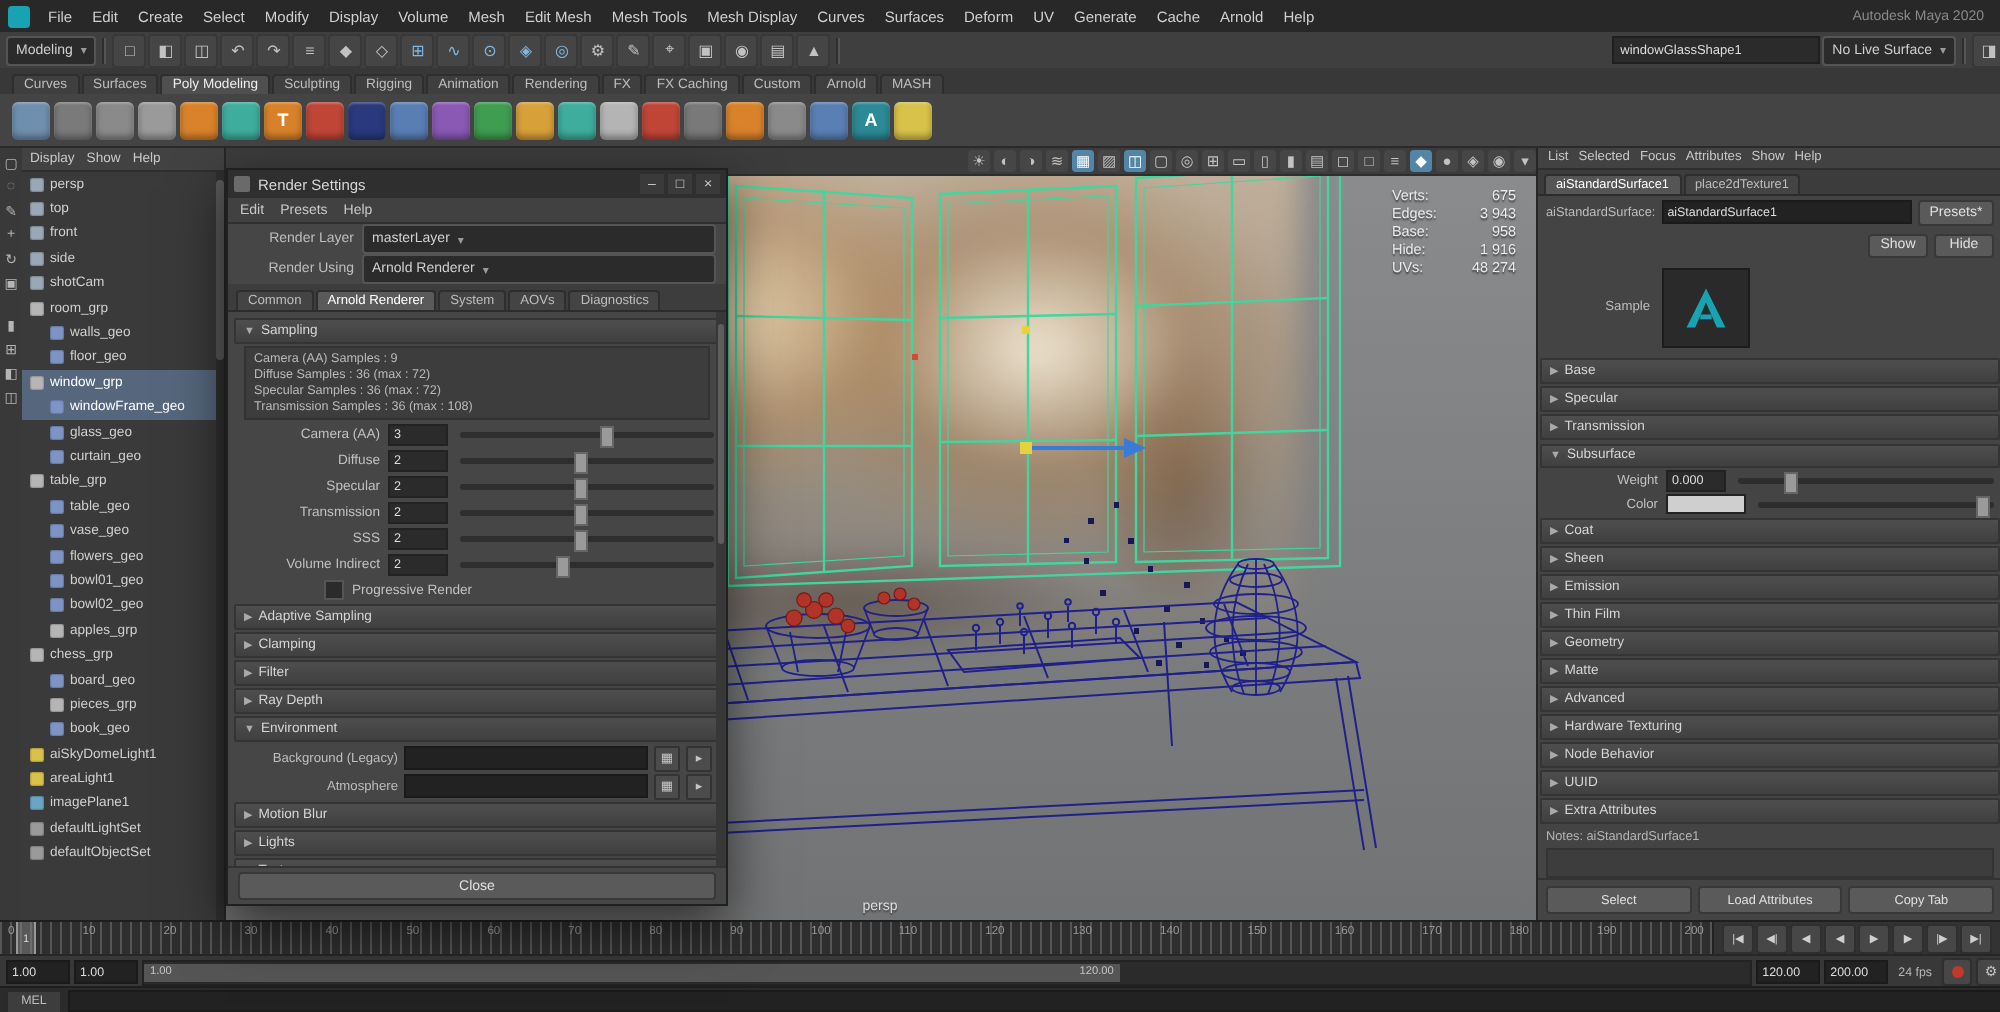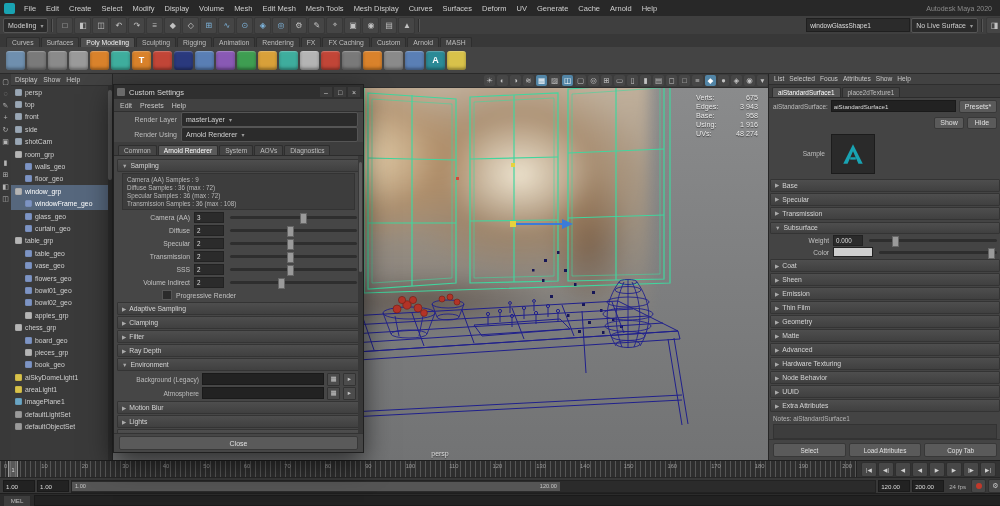--- a/index.html
+++ b/index.html
@@ -805,21 +805,21 @@
           <span>Edges:</span>
           <span>3 943</span>
         </div>
 
         <div class="hr">
           <span>Base:</span>
           <span>958</span>
         </div>
 
         <div class="hr">
-          <span>Using:</span>
+          <span>Hide:</span>
           <span>1 916</span>
         </div>
 
         <div class="hr">
           <span>UVs:</span>
           <span>48 274</span>
         </div>
       </div>
     <div id="vp-cam">persp</div>
   </div>
@@ -955,21 +955,21 @@
 
     <div class="btn">Select</div>
         <div class="btn">Load Attributes</div>
         <div class="btn">Copy Tab</div>
       </div>
   </div>
 
   <div id="rs" class="abs">
     <div class="tbar">
       <div class="ic"></div>
-      <span>Custom Settings</span>
+      <span>Render Settings</span>
       <div class="wb">
 
       <div>
             <span>–</span>
           </div>
           <div>
             <span>□</span>
           </div>
           <div>
             <span>×</span>

